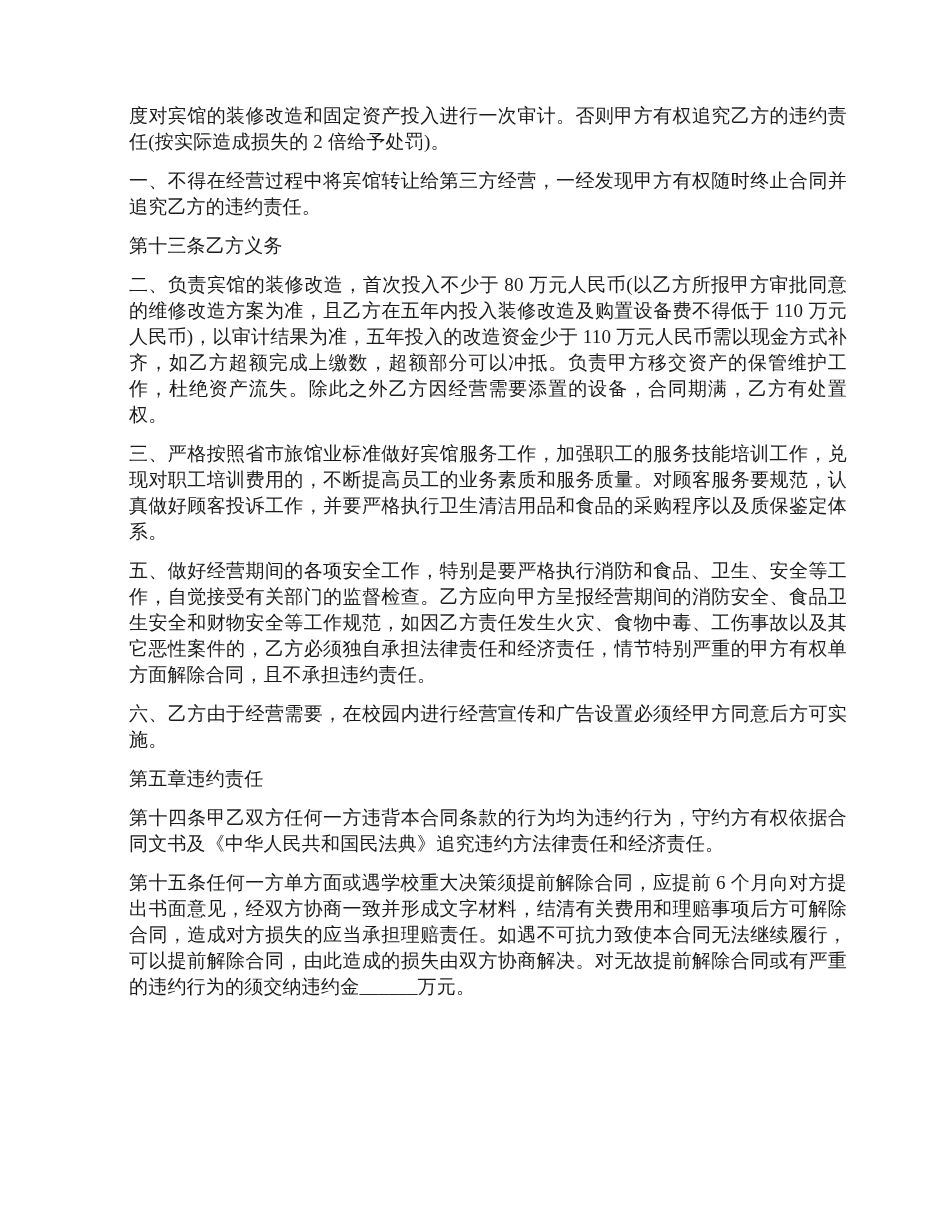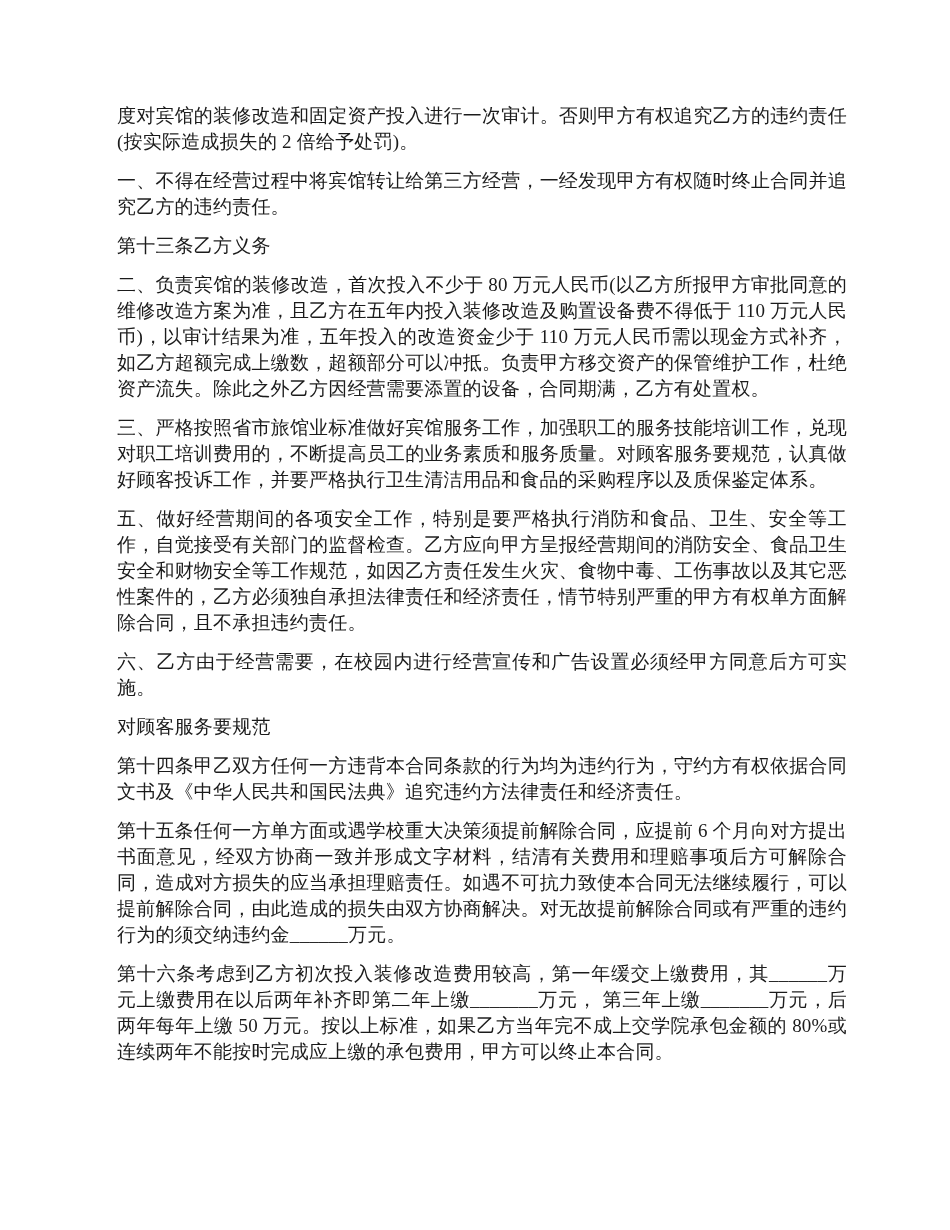--- a/index.html
+++ b/index.html
@@ -17,38 +17,37 @@
     width: 950px;
     min-height: 1230px;
     padding: 103px 103px 60px 113px;
     background: #ffffff;
     font-family: "Liberation Serif", "DejaVu Serif", serif;
     font-size: 19px;
     line-height: 26px;
     color: #1b1b1b;
   }
   .page p {
-    margin: 0 0 13px 4px;
+    margin: 0 0 13px 16px;
     padding: 0;
     text-align: justify;
     word-break: break-all;
     letter-spacing: 0.2px;
   }
   .page p + p {
     margin-top: 13px;
   }
 </style>
 </head>
 <body>
 
 <div class="page">
   <p>度对宾馆的装修改造和固定资产投入进行一次审计。否则甲方有权追究乙方的违约责任(按实际造成损失的 2 倍给予处罚)。</p>
   <p>一、不得在经营过程中将宾馆转让给第三方经营，一经发现甲方有权随时终止合同并追究乙方的违约责任。</p>
   <p>第十三条乙方义务</p>
   <p>二、负责宾馆的装修改造，首次投入不少于 80 万元人民币(以乙方所报甲方审批同意的维修改造方案为准，且乙方在五年内投入装修改造及购置设备费不得低于 110 万元人民币)，以审计结果为准，五年投入的改造资金少于 110 万元人民币需以现金方式补齐，如乙方超额完成上缴数，超额部分可以冲抵。负责甲方移交资产的保管维护工作，杜绝资产流失。除此之外乙方因经营需要添置的设备，合同期满，乙方有处置权。</p>
   <p>三、严格按照省市旅馆业标准做好宾馆服务工作，加强职工的服务技能培训工作，兑现对职工培训费用的，不断提高员工的业务素质和服务质量。对顾客服务要规范，认真做好顾客投诉工作，并要严格执行卫生清洁用品和食品的采购程序以及质保鉴定体系。</p>
   <p>五、做好经营期间的各项安全工作，特别是要严格执行消防和食品、卫生、安全等工作，自觉接受有关部门的监督检查。乙方应向甲方呈报经营期间的消防安全、食品卫生安全和财物安全等工作规范，如因乙方责任发生火灾、食物中毒、工伤事故以及其它恶性案件的，乙方必须独自承担法律责任和经济责任，情节特别严重的甲方有权单方面解除合同，且不承担违约责任。</p>
   <p>六、乙方由于经营需要，在校园内进行经营宣传和广告设置必须经甲方同意后方可实施。</p>
-  <p>对顾客服务要规范</p>
+  <p>第五章违约责任</p>
   <p>第十四条甲乙双方任何一方违背本合同条款的行为均为违约行为，守约方有权依据合同文书及《中华人民共和国民法典》追究违约方法律责任和经济责任。</p>
   <p>第十五条任何一方单方面或遇学校重大决策须提前解除合同，应提前 6 个月向对方提出书面意见，经双方协商一致并形成文字材料，结清有关费用和理赔事项后方可解除合同，造成对方损失的应当承担理赔责任。如遇不可抗力致使本合同无法继续履行，可以提前解除合同，由此造成的损失由双方协商解决。对无故提前解除合同或有严重的违约行为的须交纳违约金______万元。</p>
-  <p>第十六条考虑到乙方初次投入装修改造费用较高，第一年缓交上缴费用，其______万元上缴费用在以后两年补齐即第二年上缴_______万元， 第三年上缴_______万元，后两年每年上缴 50 万元。按以上标准，如果乙方当年完不成上交学院承包金额的 80%或连续两年不能按时完成应上缴的承包费用，甲方可以终止本合同。</p>
 </div>
 
 </body></html>

